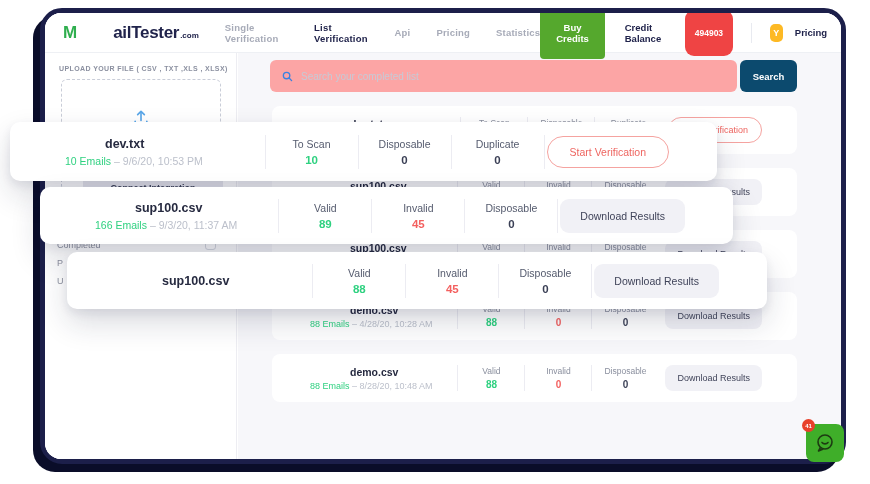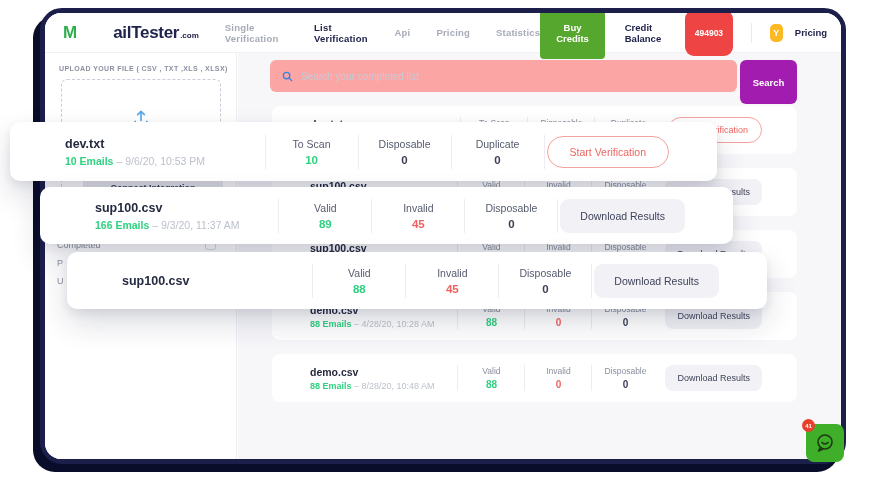--- a/index.html
+++ b/index.html
@@ -51,30 +51,30 @@
   .filter-label { font-size:9px; color:#8d919f; }
   .checkbox { width:11px; height:11px; border:1.5px solid #d6d9e0; border-radius:3px;
               background:#fff; cursor:pointer; }
 
   
   .main { position:absolute; left:193px; top:40px; right:0; bottom:0; background:#f7f7fa; z-index:1; }
   .search-input { position:absolute; left:32px; top:7px; width:467px; height:32px; background:#fca5a5;
                   border:none; border-radius:6px; display:flex; align-items:center; padding:0 12px; }
   .search-input input { border:none; outline:none; flex:1; font-size:10px; color:#3a3f55; margin-left:8px; background:transparent; }
   .search-input input::placeholder { color:#c6cad6; }
-  .btn-search { position:absolute; left:502px; top:7px; width:57px; height:44px; background:#a21caf;
+  .btn-search { position:absolute; left:502px; top:7px; width:57px; height:32px; background:#0c4a6e;
                 color:#fff; font-size:9.5px; font-weight:bold; border:none; border-radius:6px; cursor:pointer; }
 
   
   .row { position:absolute; left:34px; width:525px; height:48px; background:#fff; border-radius:8px;
          display:flex; align-items:center; padding:0 35px 0 38px; }
   .nameblock { flex:1; min-width:0; }
-  .fname { font-size:10.5px; font-weight:bold; color:#262a40; }
+  .fname { font-size:10.5px; font-weight:bold; color:#262a40;margin-left:40px; }
   .fmeta { font-size:9px; margin-top:3px; white-space:nowrap; }
-  .femails { color:#2fd180; font-weight:bold; }
+  .femails { color:#2fd180; font-weight:normal; }
   .fdate { color:#bcc0cb; }
   .col { width:52px; text-align:center; flex:0 0 auto; }
   .col .lbl { font-size:8.5px; color:#8a8f9e; }
   .col .val { font-size:10px; font-weight:bold; margin-top:3px; color:#3a3f55; }
   .val.g { color:#2fd180; } .val.r { color:#f3605f; } .val.d { color:#3a3f55; }
   .vdiv { width:1px; height:26px; background:#ececf2; margin:0 7px; flex:0 0 auto; }
   .btn-gray { background:#f1f1f6; border:none; border-radius:8px; padding:8px 12px; font-size:9px;
               color:#40445a; margin-left:14px; cursor:pointer; white-space:nowrap; flex:0 0 auto; }
   .btn-redline { background:#fff; border:1px solid #f5a3a0; color:#ee6560; border-radius:14px;
                  padding:7px 13px; font-size:9px; margin-left:14px; cursor:pointer; white-space:nowrap; flex:0 0 auto; }

